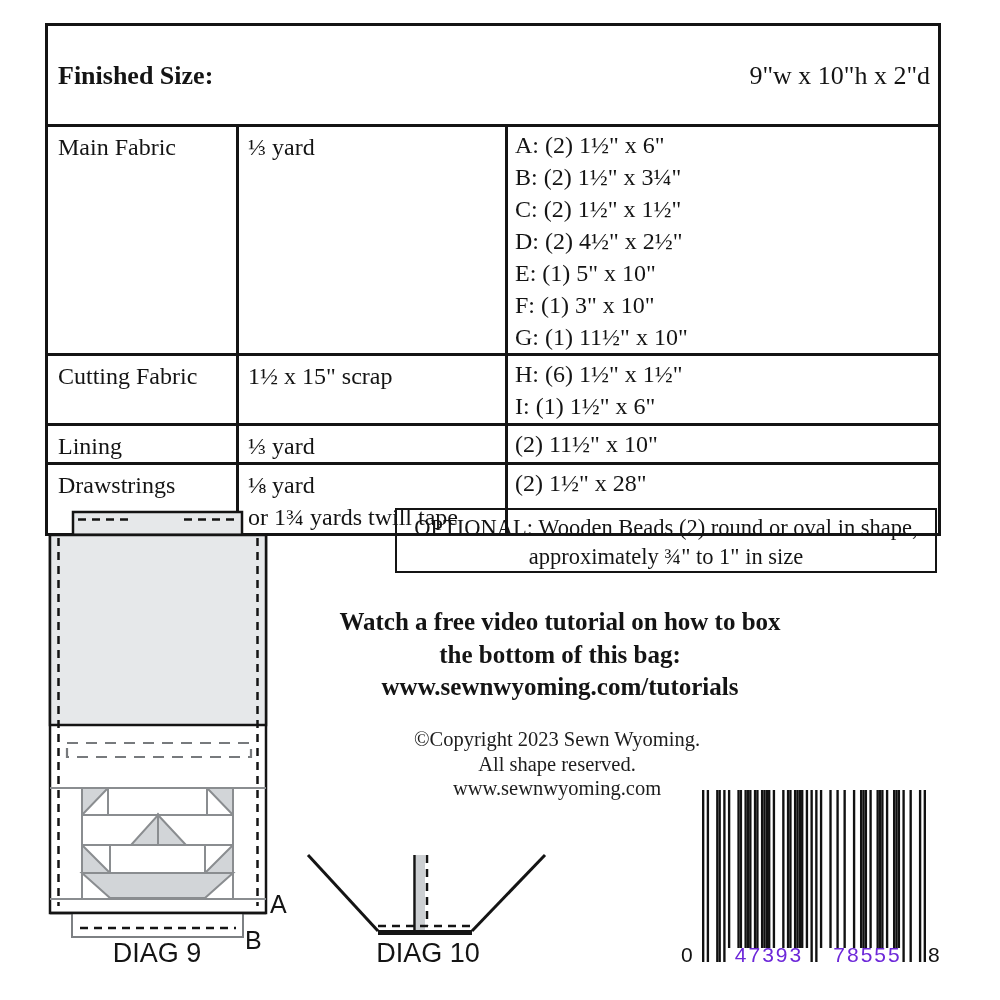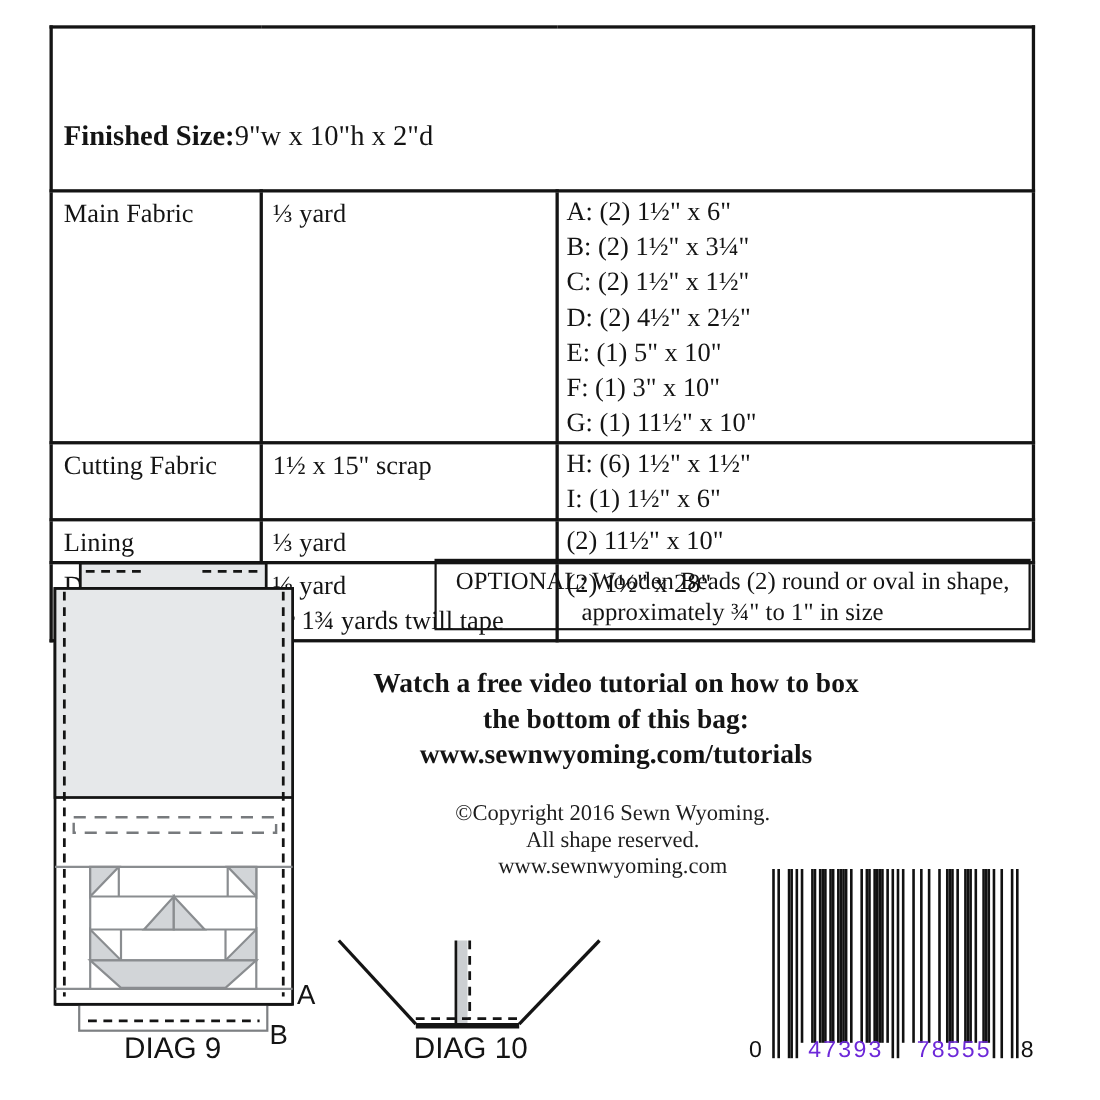--- a/index.html
+++ b/index.html
@@ -10,22 +10,22 @@
     font-family:"Liberation Serif", serif; color:#141414;
   }
 
   
   table.spec { position:absolute; left:45px; top:23px; width:893px;
     border-collapse:collapse; table-layout:fixed; }
   table.spec td { border:3px solid #141414; vertical-align:top;
     white-space:pre-line; font-size:24px; line-height:32px; }
   tr.r-size { height:38px; }
   tr.r-head { height:36px; }
-  .size-flex { display:flex; align-items:baseline;
-    padding:2px 8px 0 10px;margin-top:48px; }
+  .size-flex { display:flex; justify-content:space-between; align-items:baseline;
+    padding:2px 8px 0 10px; }
   .size-flex .lab { font-weight:bold; font-size:26px; }
   .size-flex .val { font-size:26px; }
   .head-supplies { font-weight:bold; font-size:25px; padding:2px 0 0 20px; display:block; }
   .cut-flex { display:flex; justify-content:space-between; align-items:baseline;
     padding:2px 8px 0 6px; }
   .cut-flex .lab { font-weight:bold; font-size:25px; }
   .cut-flex .unit { font-size:19px; }
   td.c1 { padding:4px 0 0 10px; }
   td.c2 { padding:4px 0 0 9px; }
   td.c3 { padding:2px 0 0 7px; line-height:32.4px; }
@@ -117,21 +117,21 @@
   <div class="optional-box">OPTIONAL: Wooden Beads (2) round or oval in shape,
 approximately ¾" to 1" in size</div>
 
   <div class="tutorial">
     <div>Watch a free video tutorial on how to box</div>
     <div>the bottom of this bag:</div>
     <div>www.sewnwyoming.com/tutorials</div>
   </div>
 
   <div class="copyright">
-    <div>©Copyright 2016 Sewn Wyoming.</div>
+    <div>©Copyright 2023 Sewn Wyoming.</div>
     <div>All shape reserved.</div>
     <div>www.sewnwyoming.com</div>
   </div>
 
   <svg style="left:40px; top:505px; width:250px; height:462px" viewBox="40 505 250 462">
 
     <rect x="73" y="512" width="169" height="23" class="f-gray s-black"></rect>
     <line x1="78" y1="519.5" x2="130" y2="519.5" class="dash-black"></line>
     <line x1="184" y1="519.5" x2="235" y2="519.5" class="dash-black"></line>
 

